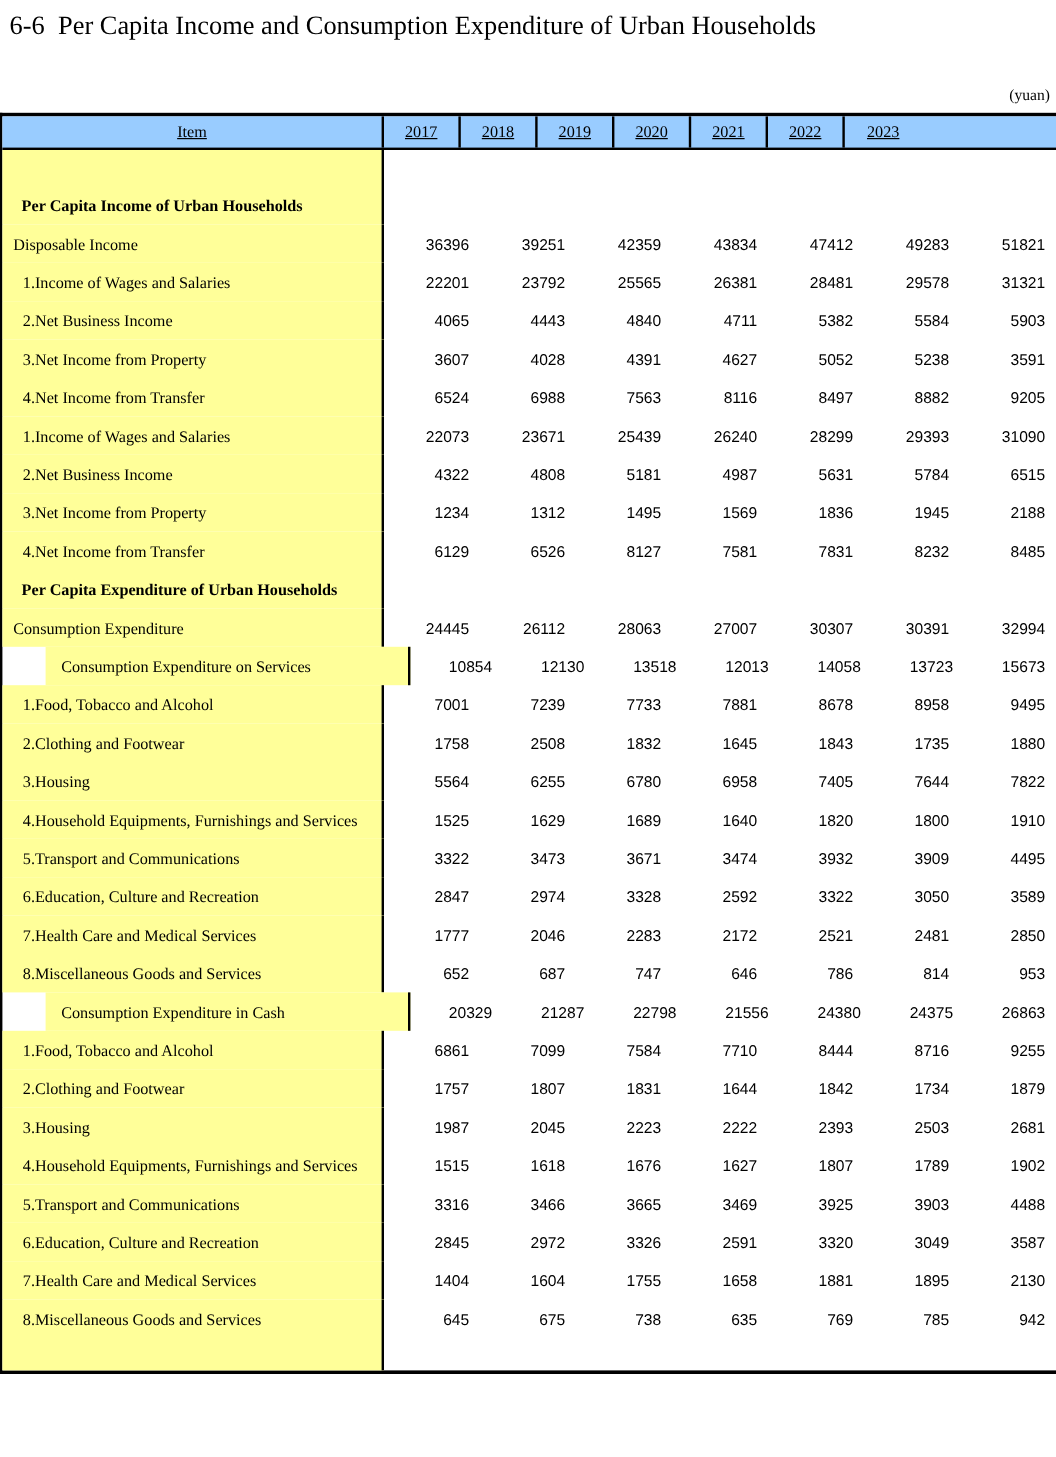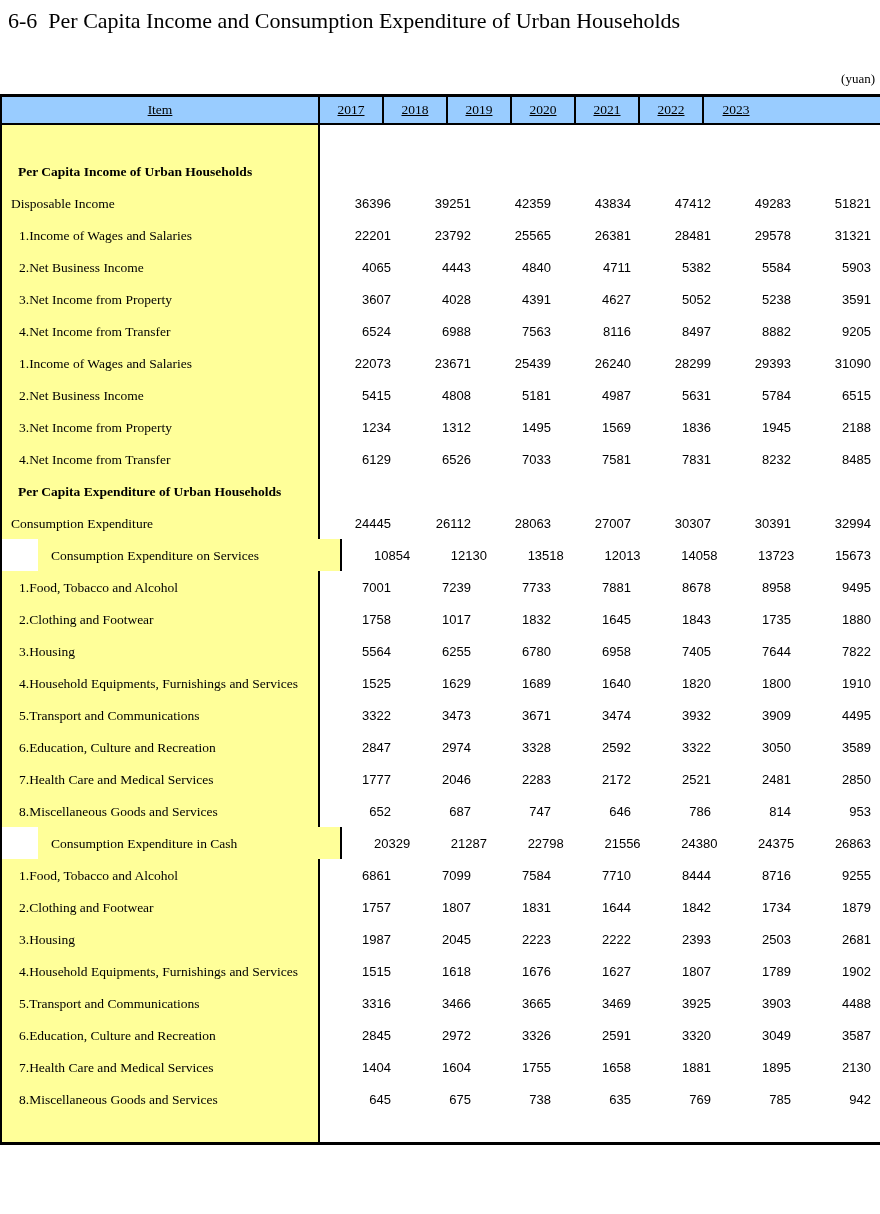--- a/index.html
+++ b/index.html
@@ -170,21 +170,21 @@
           <div class="td-val">22073</div>
           <div class="td-val">23671</div>
           <div class="td-val">25439</div>
           <div class="td-val">26240</div>
           <div class="td-val">28299</div>
           <div class="td-val">29393</div>
           <div class="td-val">31090</div>
         </div>
         <div class="tr">
           <div class="td-label ind3">2.Net Business Income</div>
-          <div class="td-val">5415</div>
+          <div class="td-val">4322</div>
           <div class="td-val">4808</div>
           <div class="td-val">5181</div>
           <div class="td-val">4987</div>
           <div class="td-val">5631</div>
           <div class="td-val">5784</div>
           <div class="td-val">6515</div>
         </div>
         <div class="tr">
           <div class="td-label ind3">3.Net Income from Property</div>
           <div class="td-val">1234</div>
@@ -192,21 +192,21 @@
           <div class="td-val">1495</div>
           <div class="td-val">1569</div>
           <div class="td-val">1836</div>
           <div class="td-val">1945</div>
           <div class="td-val">2188</div>
         </div>
         <div class="tr">
           <div class="td-label ind3">4.Net Income from Transfer</div>
           <div class="td-val">6129</div>
           <div class="td-val">6526</div>
-          <div class="td-val">7033</div>
+          <div class="td-val">8127</div>
           <div class="td-val">7581</div>
           <div class="td-val">7831</div>
           <div class="td-val">8232</div>
           <div class="td-val">8485</div>
         </div>
         <div class="tr">
           <div class="td-label ind0 bold">Per Capita Expenditure of Urban Households</div>
           <div class="td-val"></div>
           <div class="td-val"></div>
           <div class="td-val"></div>
@@ -241,21 +241,21 @@
           <div class="td-val">7239</div>
           <div class="td-val">7733</div>
           <div class="td-val">7881</div>
           <div class="td-val">8678</div>
           <div class="td-val">8958</div>
           <div class="td-val">9495</div>
         </div>
         <div class="tr">
           <div class="td-label ind3">2.Clothing and Footwear</div>
           <div class="td-val">1758</div>
-          <div class="td-val">1017</div>
+          <div class="td-val">2508</div>
           <div class="td-val">1832</div>
           <div class="td-val">1645</div>
           <div class="td-val">1843</div>
           <div class="td-val">1735</div>
           <div class="td-val">1880</div>
         </div>
         <div class="tr">
           <div class="td-label ind3">3.Housing</div>
           <div class="td-val">5564</div>
           <div class="td-val">6255</div>

